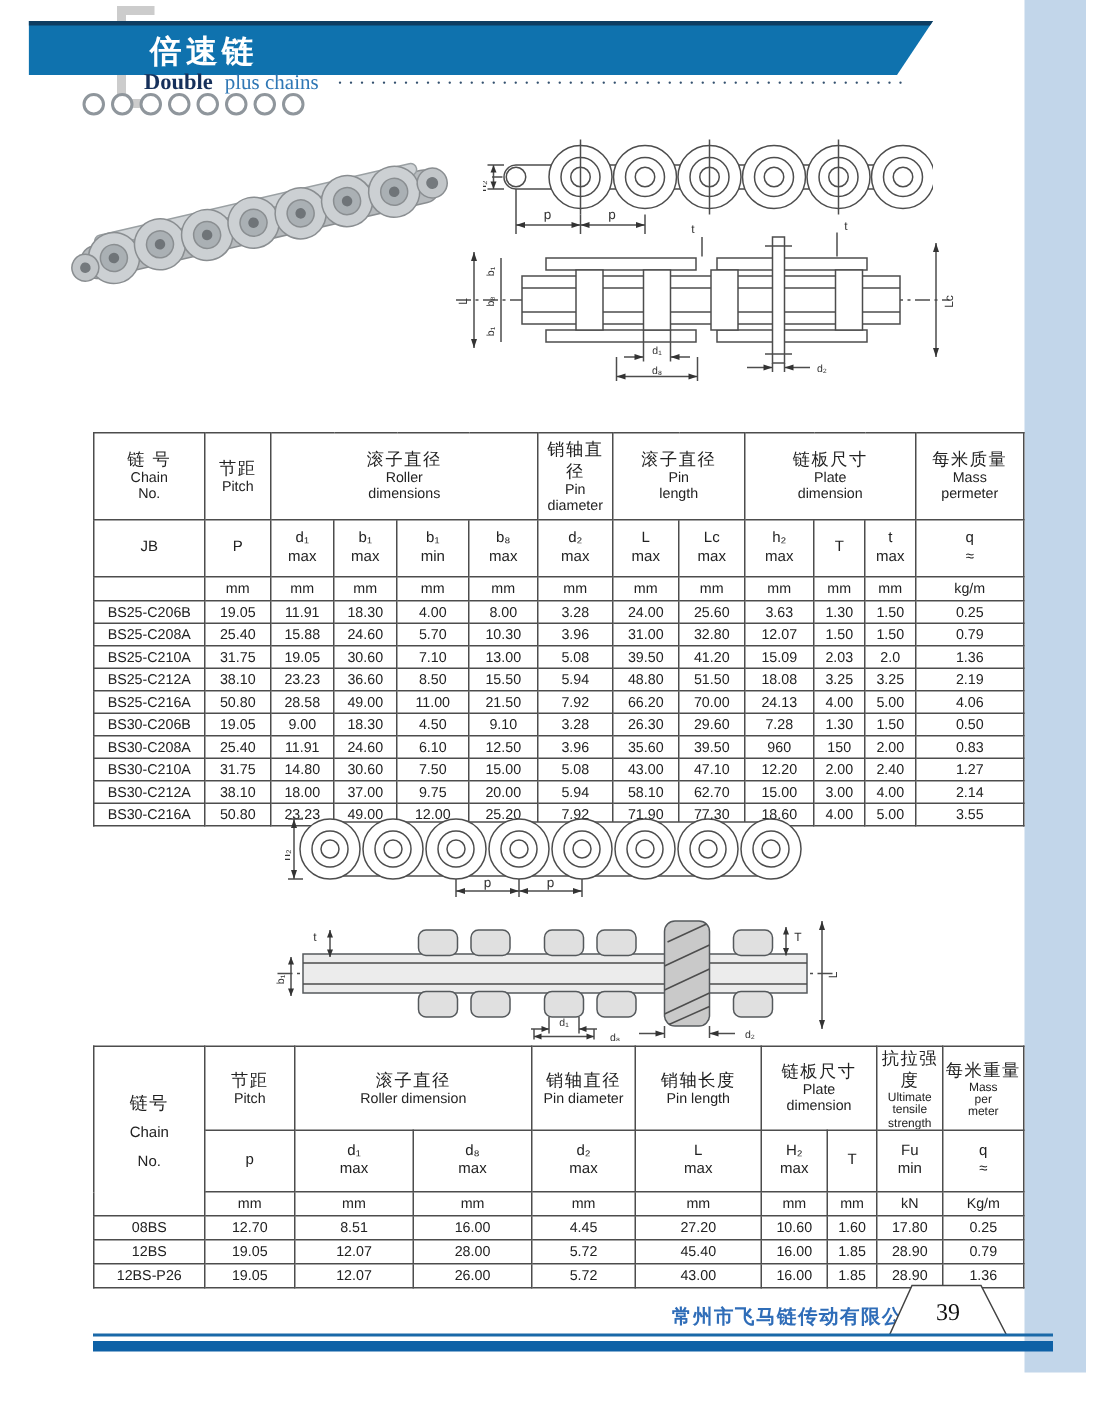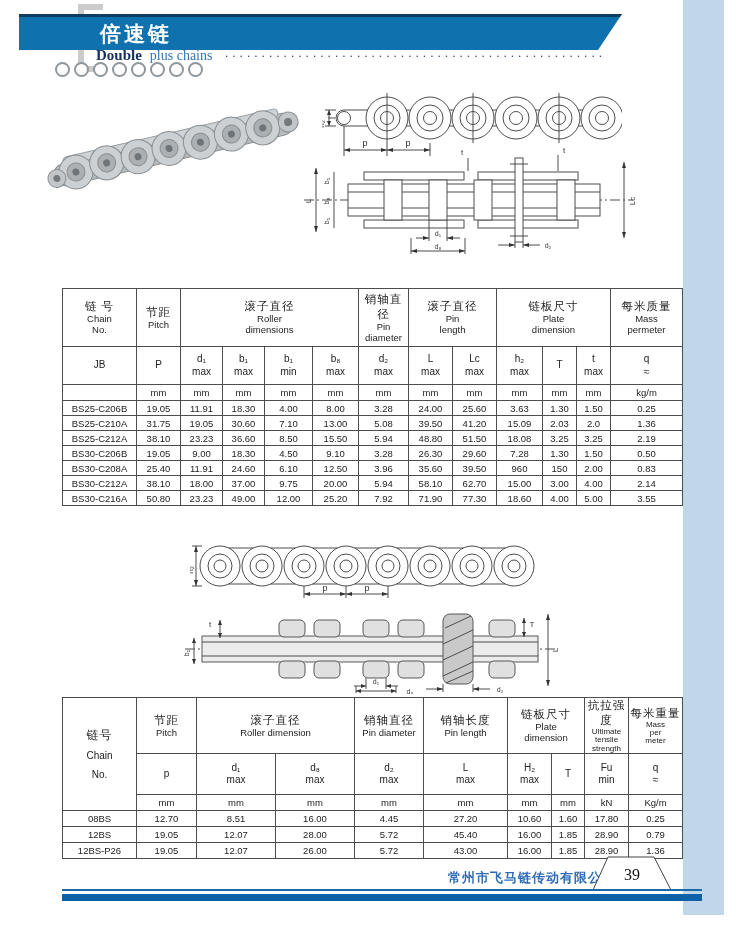--- a/index.html
+++ b/index.html
@@ -335,20 +335,35 @@
           <td>8.00</td>
           <td>3.28</td>
           <td>24.00</td>
           <td>25.60</td>
           <td>3.63</td>
           <td>1.30</td>
           <td>1.50</td>
           <td>0.25</td>
         </tr>
         <tr>
+          <td>BS25-C208A</td>
+          <td>25.40</td>
+          <td>15.88</td>
+          <td>24.60</td>
+          <td>5.70</td>
+          <td>10.30</td>
+          <td>3.96</td>
+          <td>31.00</td>
+          <td>32.80</td>
+          <td>12.07</td>
+          <td>1.50</td>
+          <td>1.50</td>
+          <td>0.79</td>
+        </tr>
+        <tr>
           <td>BS25-C210A</td>
           <td>31.75</td>
           <td>19.05</td>
           <td>30.60</td>
           <td>7.10</td>
           <td>13.00</td>
           <td>5.08</td>
           <td>39.50</td>
           <td>41.20</td>
           <td>15.09</td>
@@ -365,20 +380,35 @@
           <td>15.50</td>
           <td>5.94</td>
           <td>48.80</td>
           <td>51.50</td>
           <td>18.08</td>
           <td>3.25</td>
           <td>3.25</td>
           <td>2.19</td>
         </tr>
         <tr>
+          <td>BS25-C216A</td>
+          <td>50.80</td>
+          <td>28.58</td>
+          <td>49.00</td>
+          <td>11.00</td>
+          <td>21.50</td>
+          <td>7.92</td>
+          <td>66.20</td>
+          <td>70.00</td>
+          <td>24.13</td>
+          <td>4.00</td>
+          <td>5.00</td>
+          <td>4.06</td>
+        </tr>
+        <tr>
           <td>BS30-C206B</td>
           <td>19.05</td>
           <td>9.00</td>
           <td>18.30</td>
           <td>4.50</td>
           <td>9.10</td>
           <td>3.28</td>
           <td>26.30</td>
           <td>29.60</td>
           <td>7.28</td>
@@ -393,20 +423,35 @@
           <td>24.60</td>
           <td>6.10</td>
           <td>12.50</td>
           <td>3.96</td>
           <td>35.60</td>
           <td>39.50</td>
           <td>960</td>
           <td>150</td>
           <td>2.00</td>
           <td>0.83</td>
+        </tr>
+        <tr>
+          <td>BS30-C210A</td>
+          <td>31.75</td>
+          <td>14.80</td>
+          <td>30.60</td>
+          <td>7.50</td>
+          <td>15.00</td>
+          <td>5.08</td>
+          <td>43.00</td>
+          <td>47.10</td>
+          <td>12.20</td>
+          <td>2.00</td>
+          <td>2.40</td>
+          <td>1.27</td>
         </tr>
         <tr>
           <td>BS30-C212A</td>
           <td>38.10</td>
           <td>18.00</td>
           <td>37.00</td>
           <td>9.75</td>
           <td>20.00</td>
           <td>5.94</td>
           <td>58.10</td>

